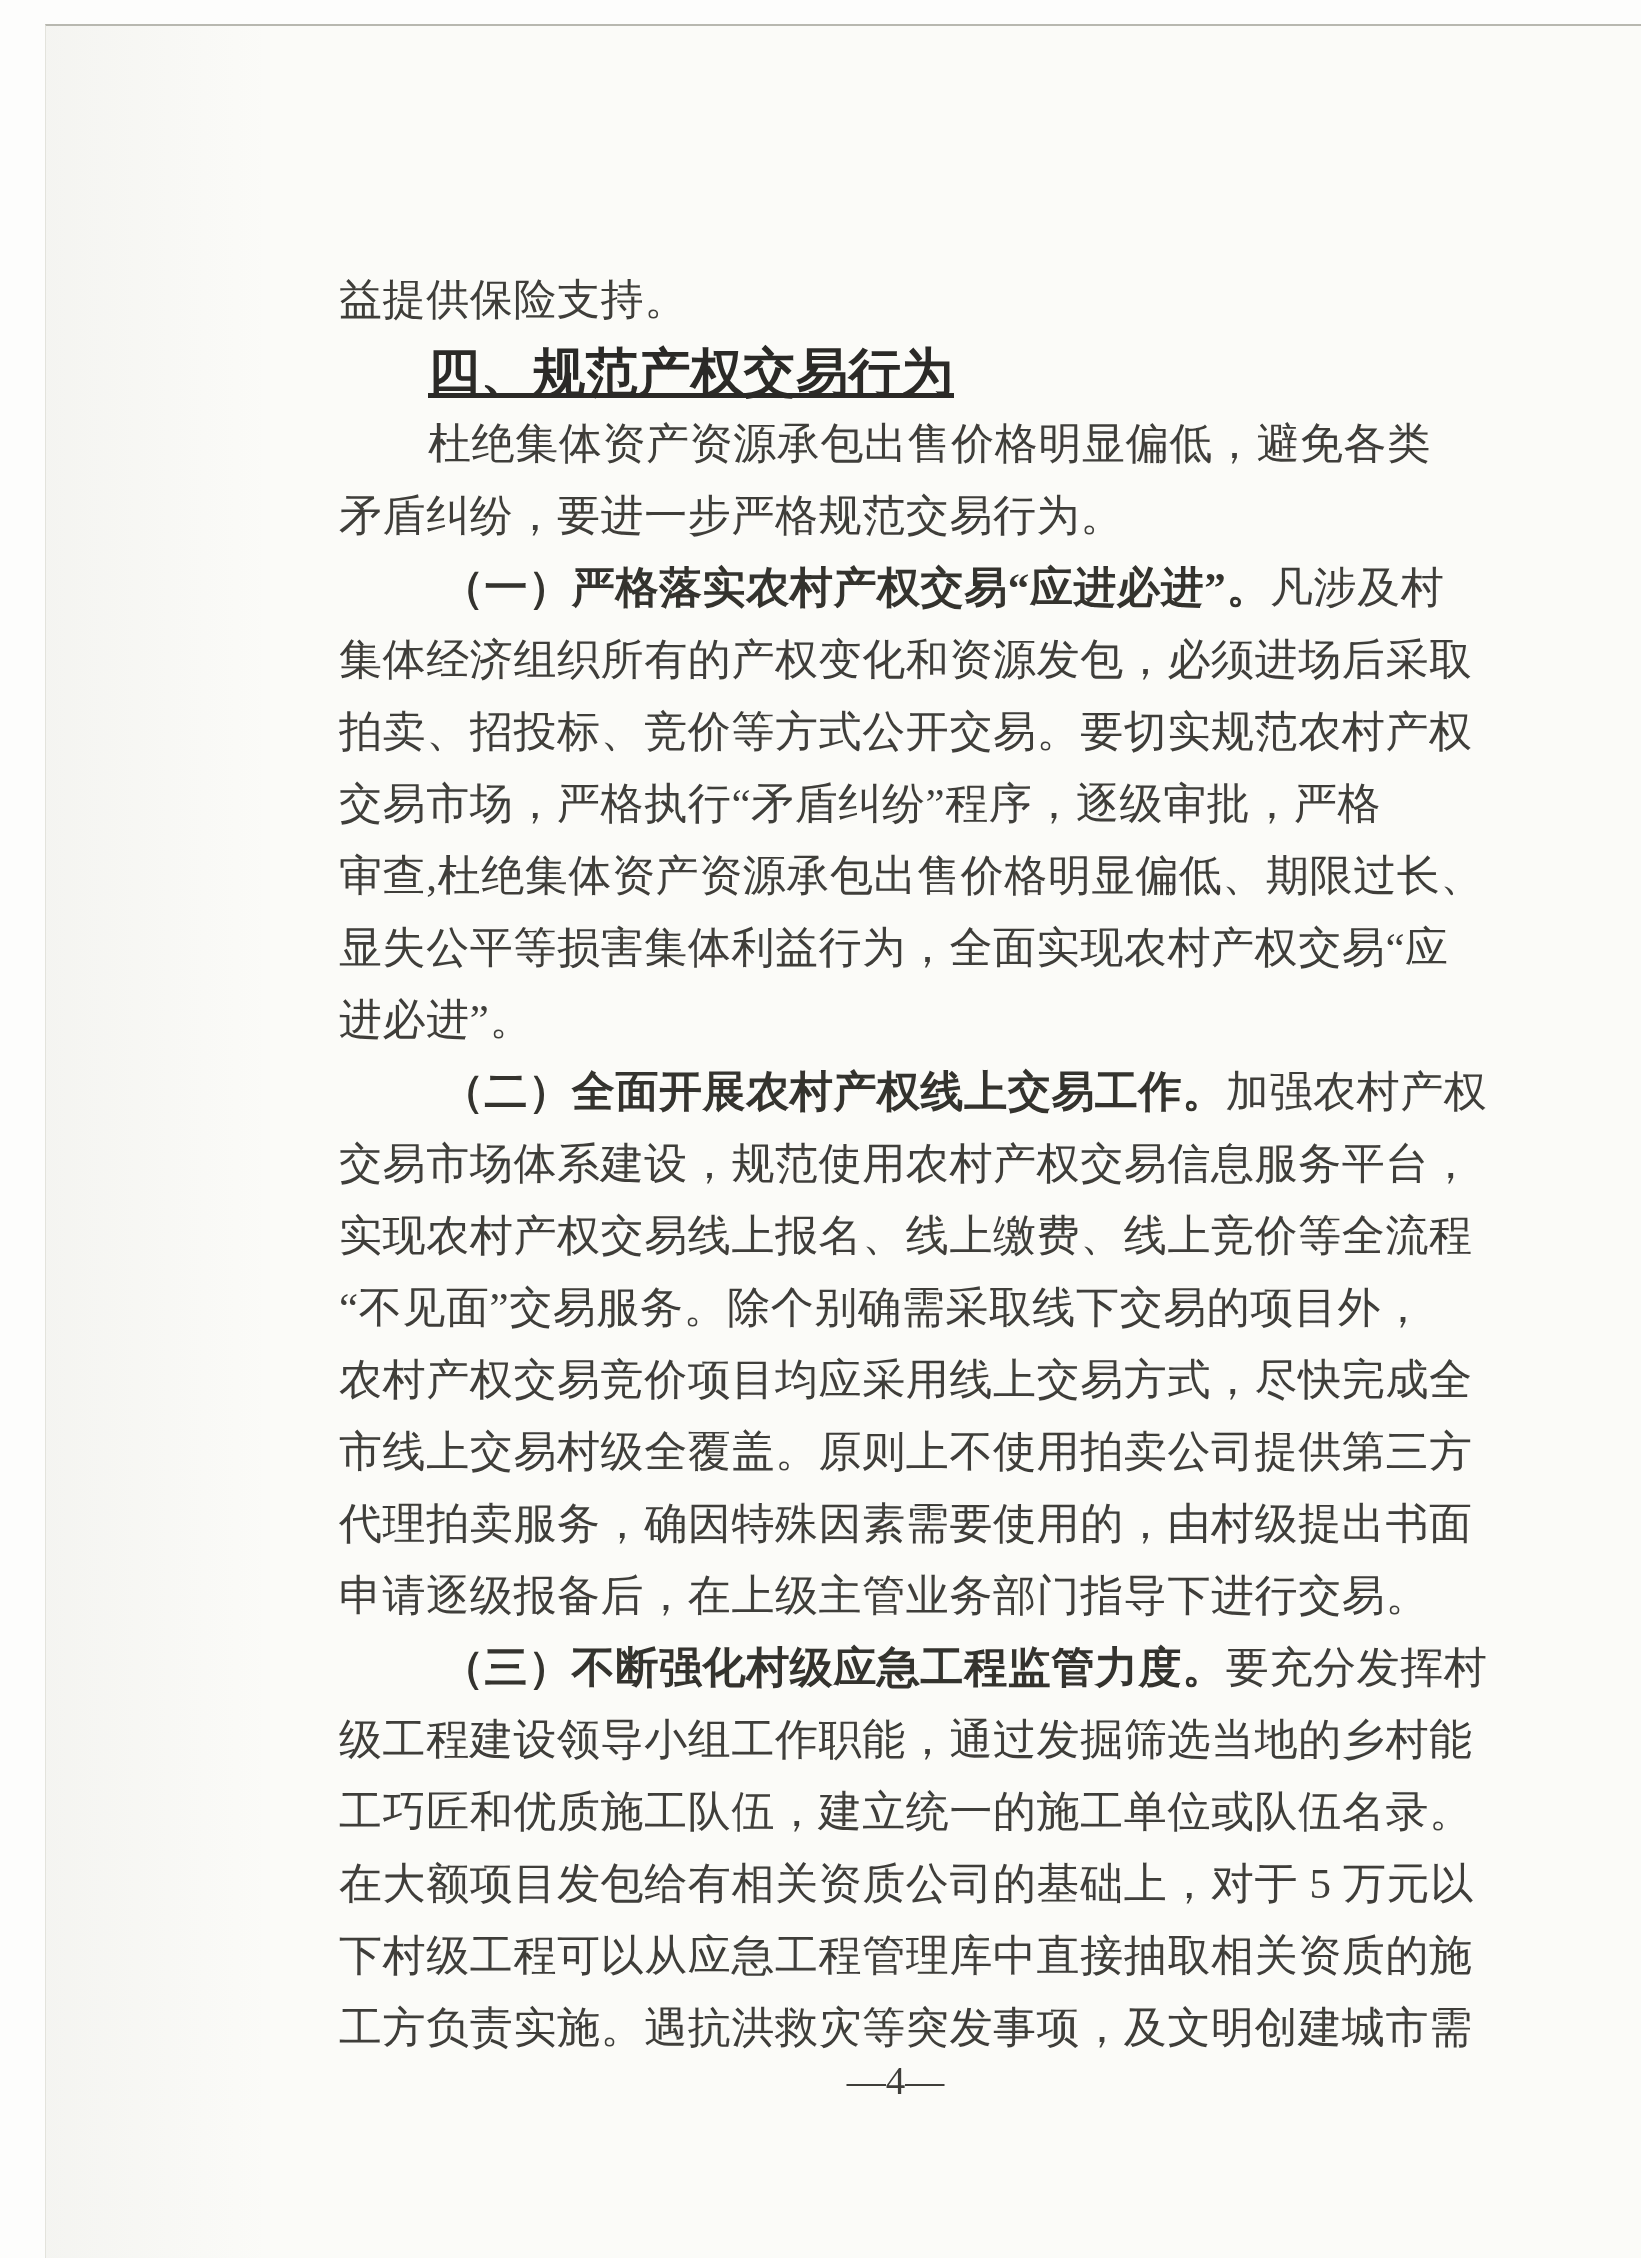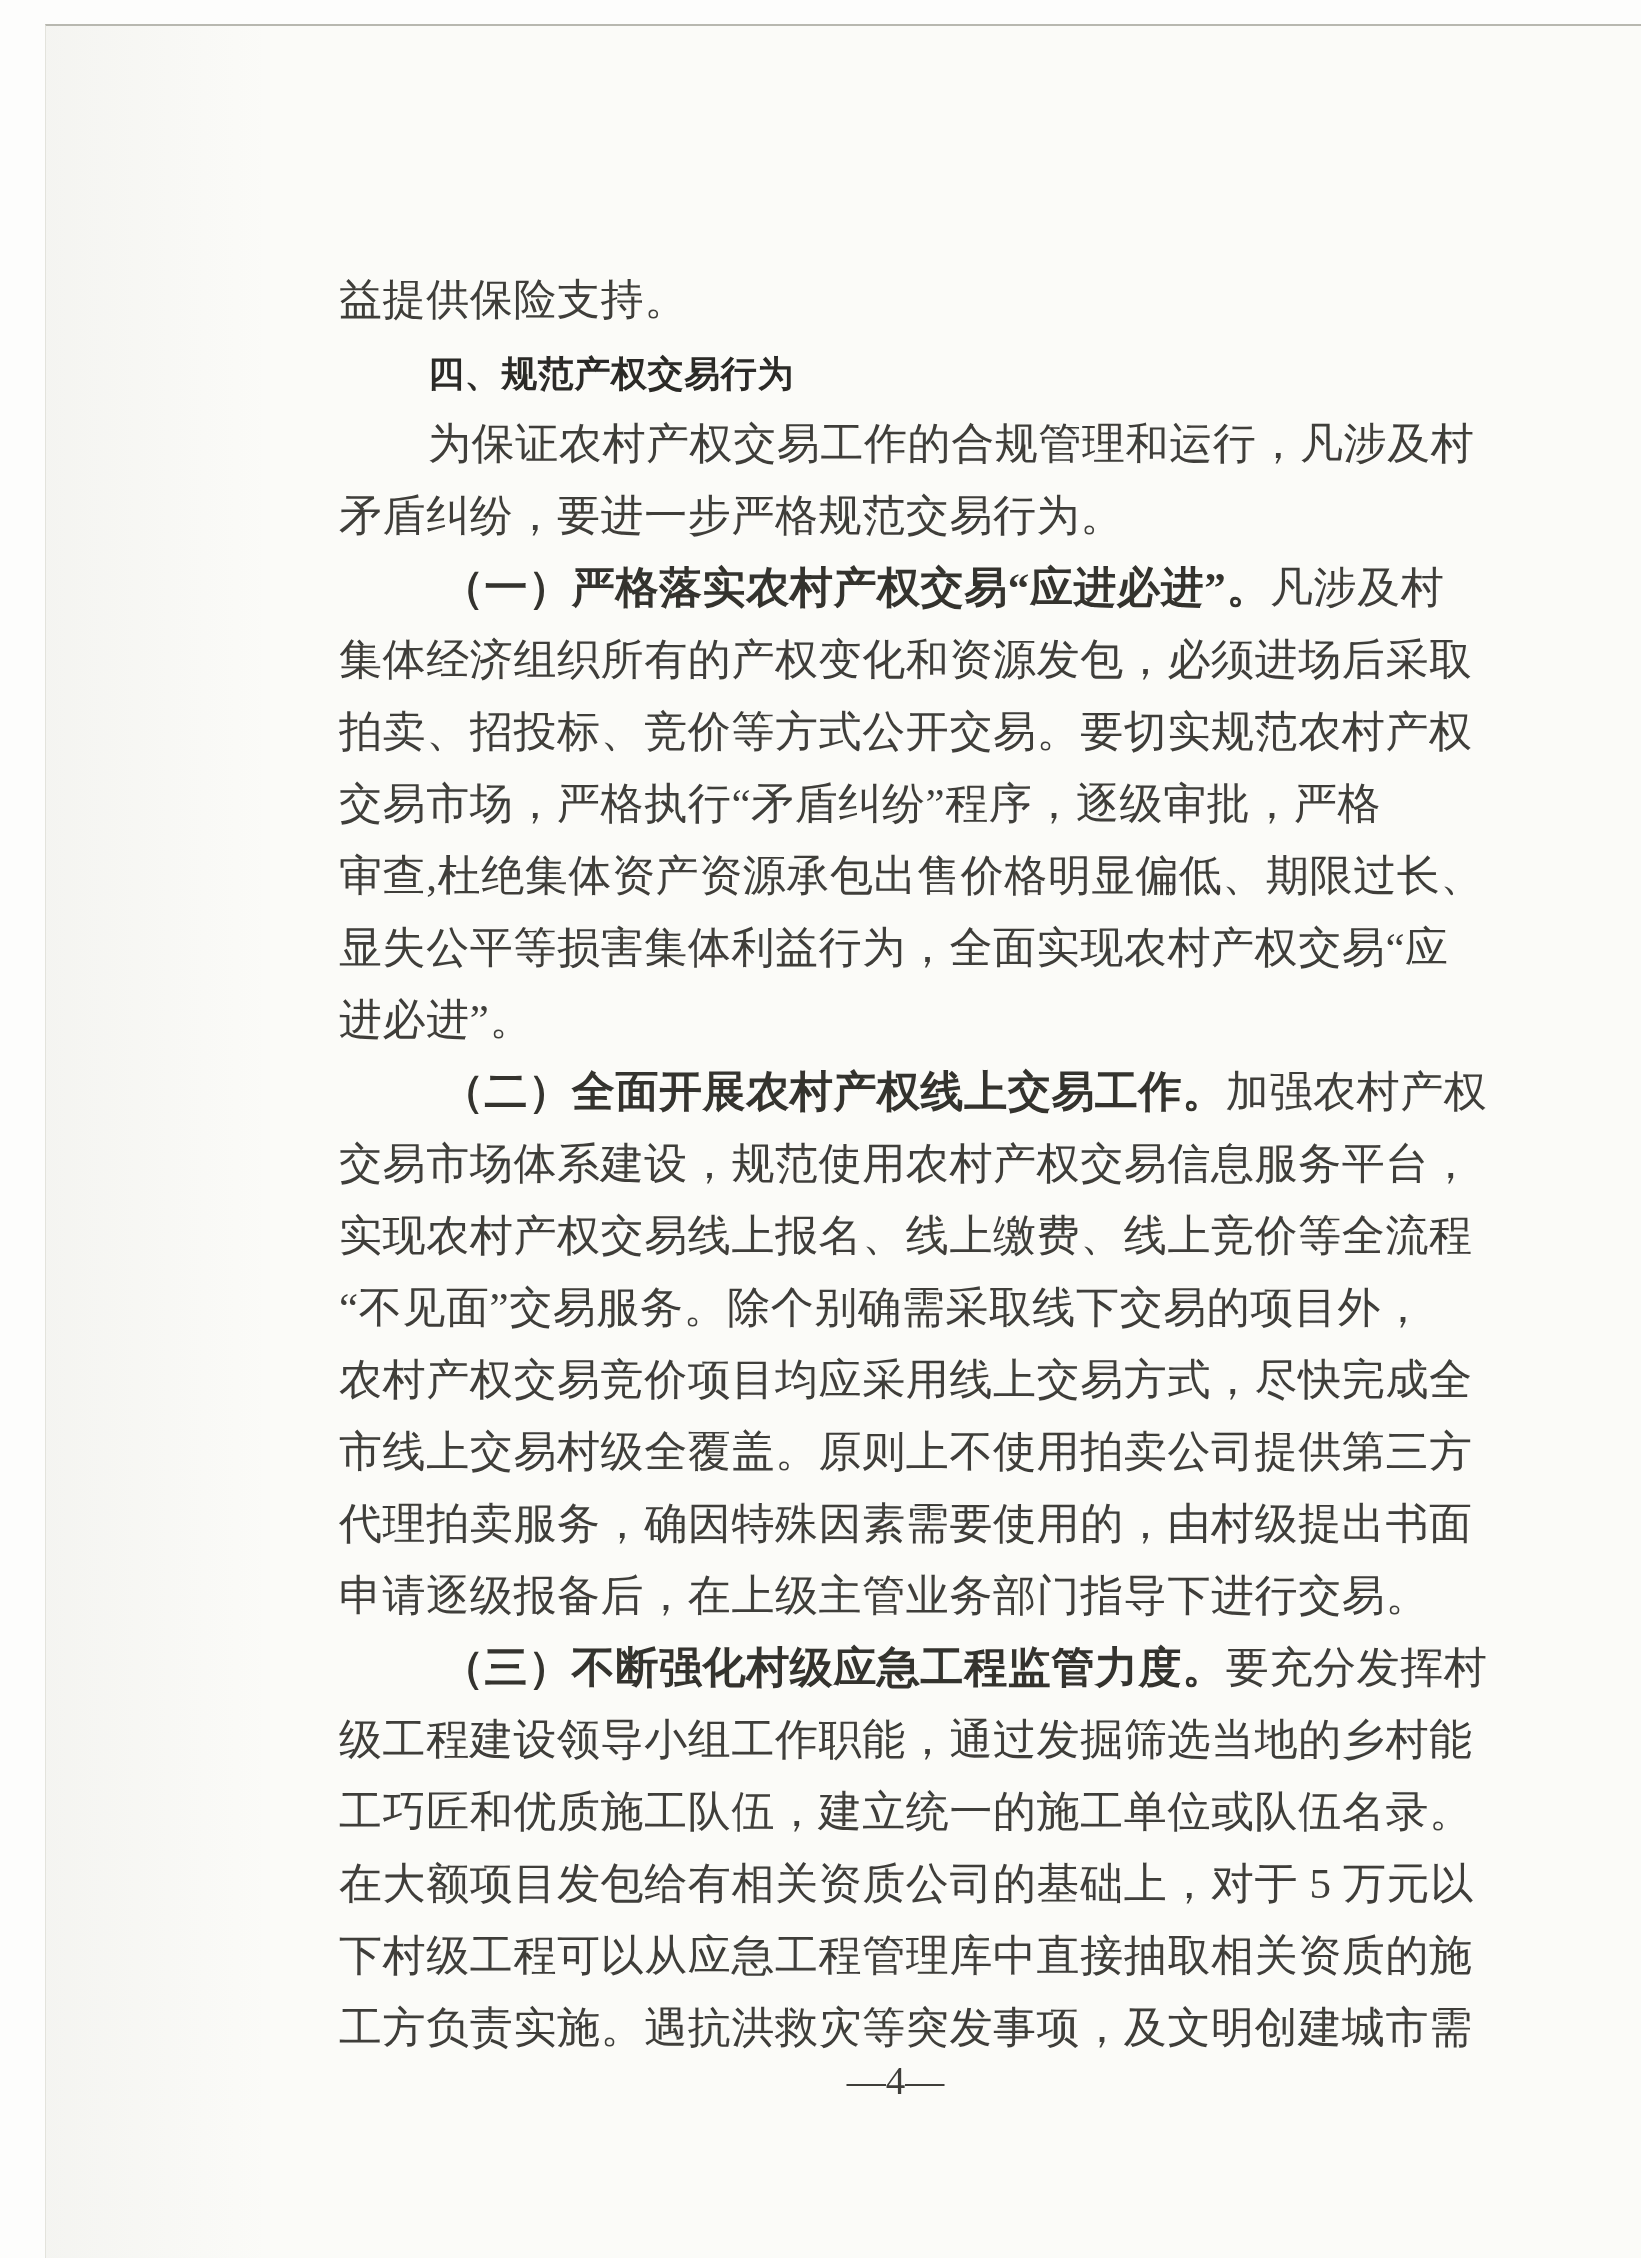--- a/index.html
+++ b/index.html
@@ -40,22 +40,23 @@
   .indent { padding-left: 89px; }
   .seg-regular { font-weight: normal; }
   .seg-kai-bold {
     font-weight: bold;
     color: #34332e;
     margin-left: 13px;
   }
   .seg-hei-heading {
     font-family: "Liberation Sans", "DejaVu Sans", sans-serif;
     font-weight: bold;
-    font-size: 36px;
+    font-size: 52px;
     color: #2b2a27;
+    text-decoration: underline;
   }
   .page-number {
     position: absolute;
     left: 753px; top: 2026px;
     width: 193px;
     text-align: center;
     font-size: 39px;
     height: 58px;
     line-height: 58px;
     color: #3f3e3a;
@@ -66,21 +67,21 @@
 
 <div class="scan-canvas">
   <div class="paper">
 
     <div class="text-block">
 
       <div class="line"><span class="seg-regular">益提供保险支持。</span></div>
 
       <div class="line indent"><span class="seg-hei-heading">四、规范产权交易行为</span></div>
 
-      <div class="line indent"><span class="seg-regular">为保证农村产权交易工作的合规管理和运行，凡涉及村</span></div>
+      <div class="line indent"><span class="seg-regular">杜绝集体资产资源承包出售价格明显偏低，避免各类</span></div>
       <div class="line"><span class="seg-regular">矛盾纠纷，要进一步严格规范交易行为。</span></div>
 
       <div class="line indent"><span class="seg-kai-bold">（一）严格落实农村产权交易“应进必进”。</span><span class="seg-regular">凡涉及村</span></div>
       <div class="line"><span class="seg-regular">集体经济组织所有的产权变化和资源发包，必须进场后采取</span></div>
       <div class="line"><span class="seg-regular">拍卖、招投标、竞价等方式公开交易。要切实规范农村产权</span></div>
       <div class="line"><span class="seg-regular">交易市场，严格执行“矛盾纠纷”程序，逐级审批，严格</span></div>
       <div class="line"><span class="seg-regular">审查,杜绝集体资产资源承包出售价格明显偏低、期限过长、</span></div>
       <div class="line"><span class="seg-regular">显失公平等损害集体利益行为，全面实现农村产权交易“应</span></div>
       <div class="line"><span class="seg-regular">进必进”。</span></div>
 

